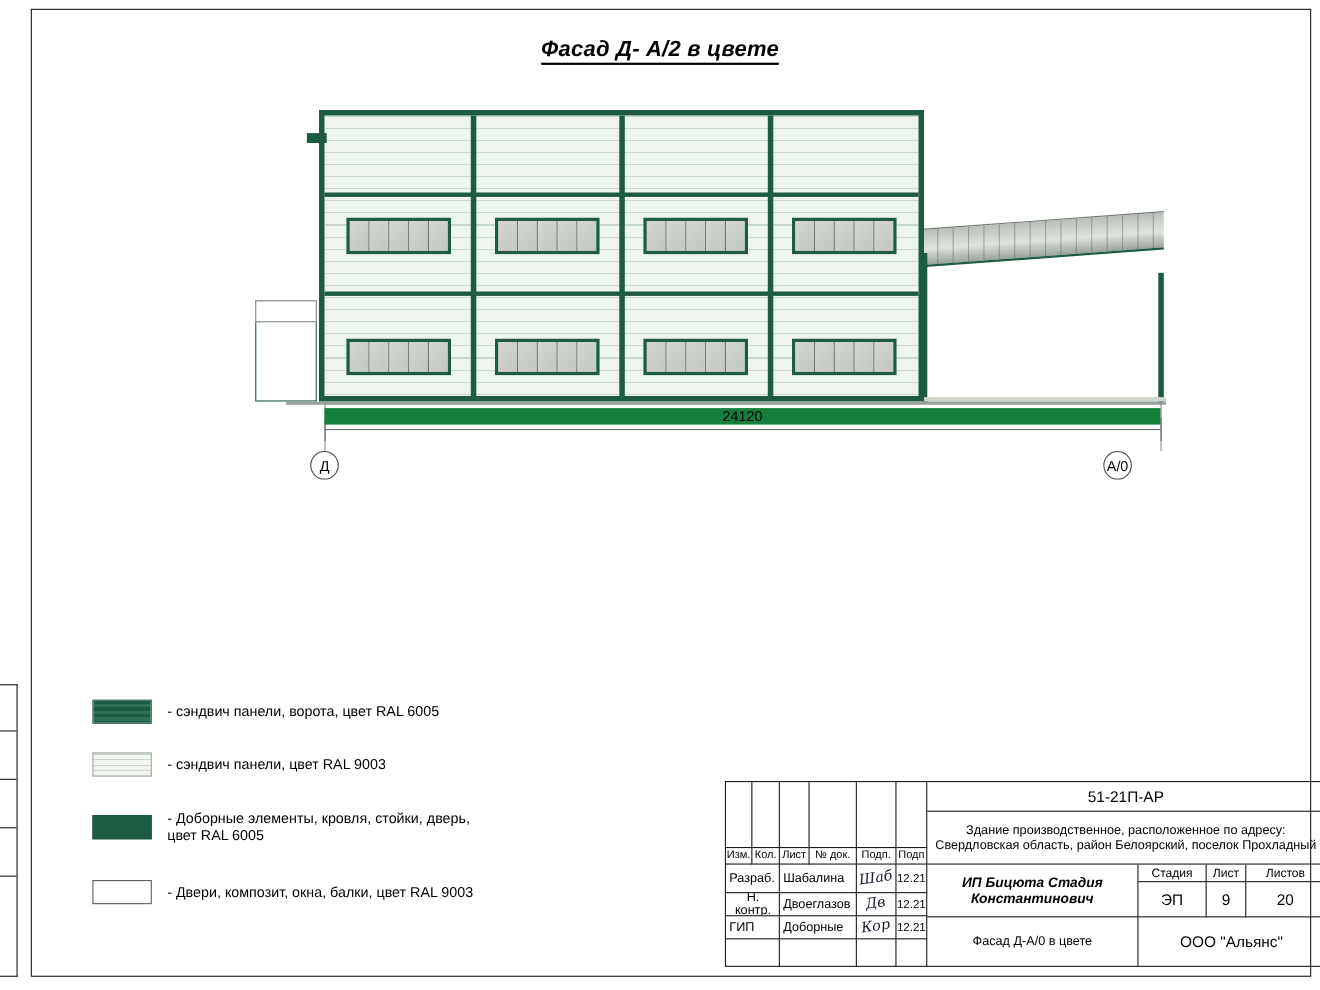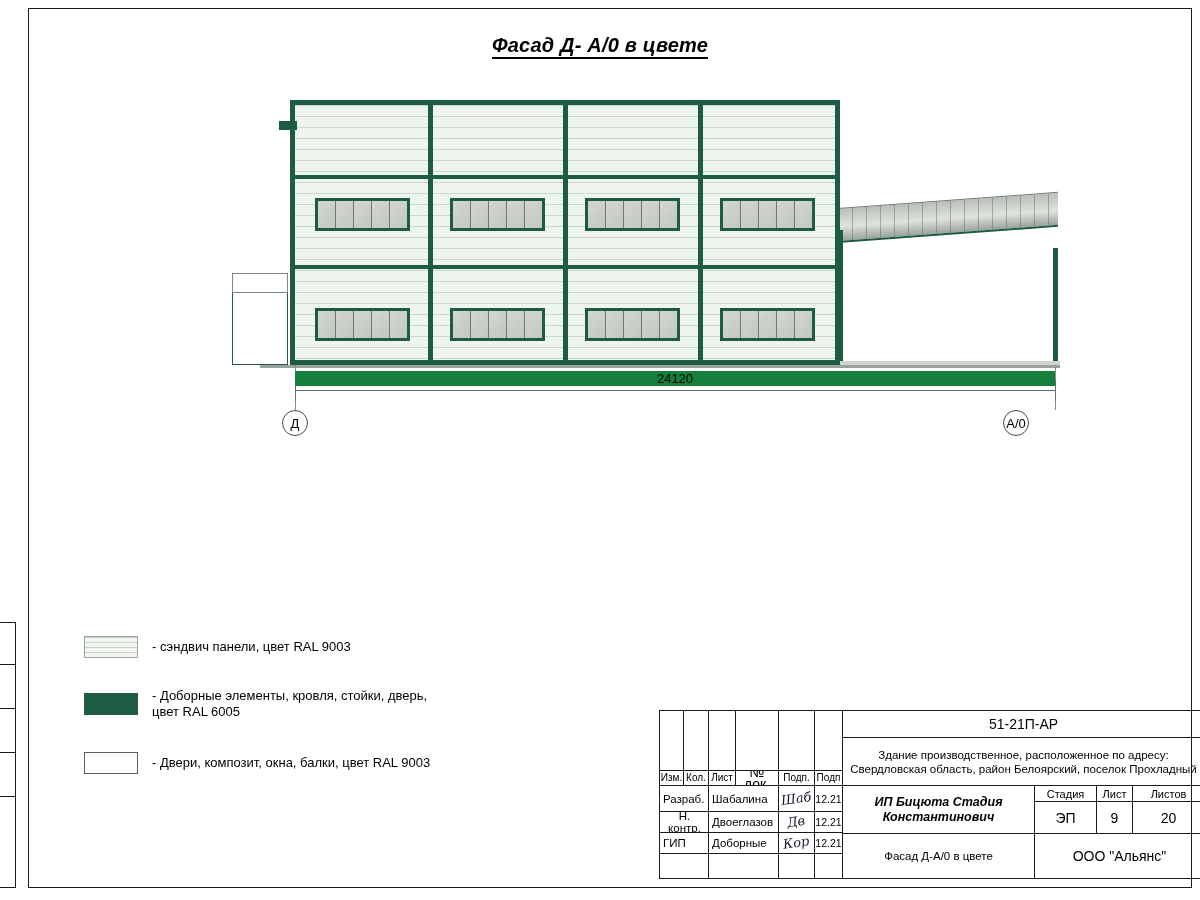--- a/index.html
+++ b/index.html
@@ -326,21 +326,21 @@
 
 <div id="sheet-frame"></div>
 <div id="sheet-left-strip">
   <div class="seg" style="top:0px;height:42px;"></div>
   <div class="seg" style="top:42px;height:44px;"></div>
   <div class="seg" style="top:86px;height:44px;"></div>
   <div class="seg" style="top:130px;height:44px;"></div>
 </div>
 
 <div id="drawing-title">
-  <span>Фасад Д- А/0 в цвете</span>
+  <span>Фасад Д- А/2 в цвете</span>
 </div>
 
 <div id="elevation">
 
   <div class="annex"></div>
   <div class="annex-top"></div>
 
   <div class="canopy-roof">
     <div class="rib" style="left:14px;"></div>
     <div class="rib" style="left:28px;"></div>
@@ -440,20 +440,24 @@
   <div class="dim-tick" style="left:75px;"></div>
   <div class="dim-tick" style="left:835px;"></div>
   <div class="dim-text">24120</div>
 
   <div class="axis-bubble" style="left:62px;top:320px;">Д</div>
   <div class="axis-bubble" style="left:783px;top:320px;">А/0</div>
 </div>
 
 <div id="legend">
 
+  <div class="legend-row">
+    <div class="swatch striped"></div>
+    <div class="legend-label">- сэндвич панели, ворота, цвет RAL 6005</div>
+  </div>
 
   <div class="legend-row" style="margin-bottom:30px;">
     <div class="swatch panel9003"></div>
     <div class="legend-label">- сэндвич панели, цвет RAL 9003</div>
   </div>
 
   <div class="legend-row" style="margin-bottom:32px;">
     <div class="swatch solid6005"></div>
     <div class="legend-label" style="max-width:300px;">- Доборные элементы, кровля, стойки, дверь, цвет RAL 6005</div>
   </div>
@@ -474,21 +478,21 @@
   <div class="cell" style="left:119px;top:0;width:36px;height:60px;"></div>
   <div class="cell" style="left:155px;top:0;width:28px;height:60px;"></div>
 
   <div class="cell big" style="left:183px;top:0;width:362px;height:27px;">51-21П-АР</div>
 
   <div class="cell" style="left:183px;top:27px;width:362px;height:48px;line-height:14px;">Здание производственное, расположенное по адресу: Свердловская область, район Белоярский, поселок Прохладный</div>
 
   <div class="cell" style="left:0;top:60px;width:24px;height:15px;font-size:10px;">Изм.</div>
   <div class="cell" style="left:24px;top:60px;width:25px;height:15px;font-size:10px;">Кол.</div>
   <div class="cell" style="left:49px;top:60px;width:27px;height:15px;font-size:10px;">Лист</div>
-  <div class="cell" style="left:76px;top:60px;width:43px;height:15px;font-size:14px;">№ док.</div>
+  <div class="cell" style="left:76px;top:60px;width:43px;height:15px;font-size:10px;text-align:right;">№ док.</div>
   <div class="cell" style="left:119px;top:60px;width:36px;height:15px;font-size:10px;">Подп.</div>
   <div class="cell" style="left:155px;top:60px;width:28px;height:15px;font-size:10px;">Подп</div>
 
   <div class="cell left" style="left:0;top:75px;width:49px;height:26px;">Разраб.</div>
   <div class="cell left" style="left:49px;top:75px;width:70px;height:26px;">Шабалина</div>
   <div class="cell" style="left:119px;top:75px;width:36px;height:26px;">
     <span class="sig">Шаб</span>
   </div>
   <div class="cell" style="left:155px;top:75px;width:28px;height:26px;font-size:10.5px;">12.21</div>
 

